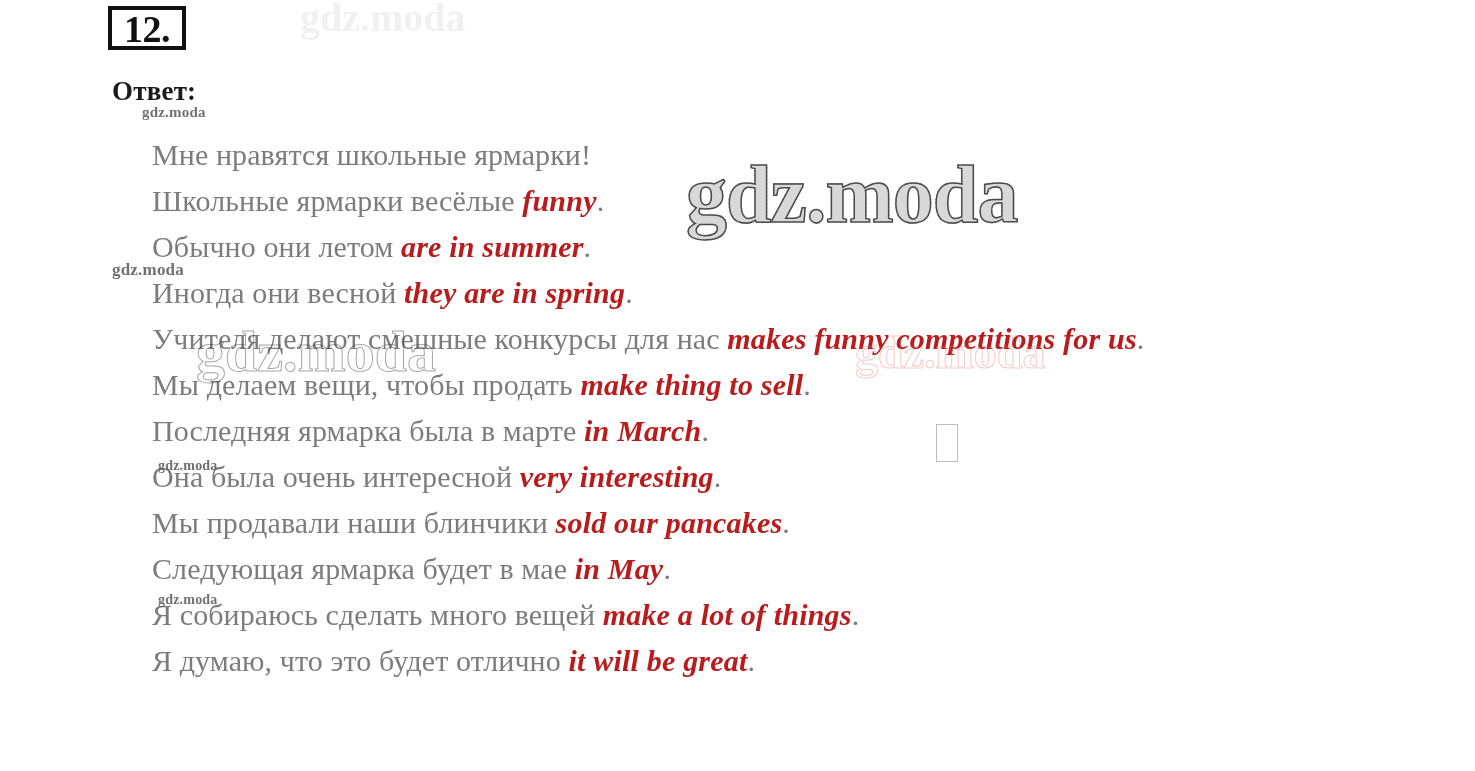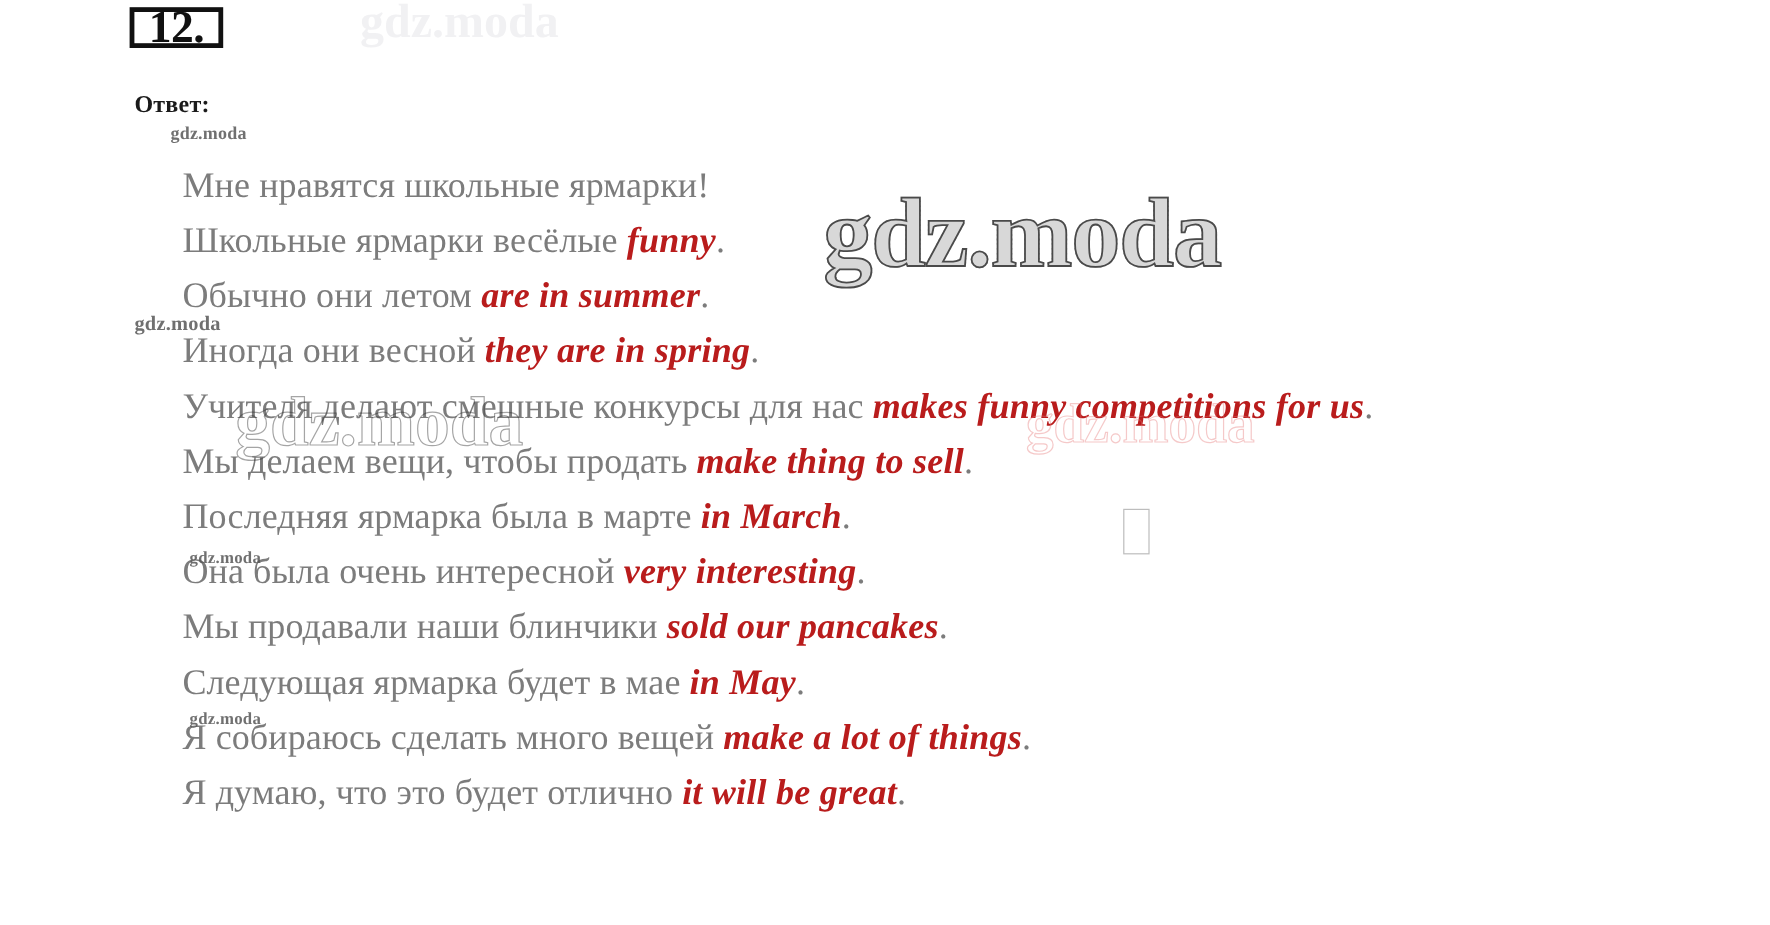--- a/index.html
+++ b/index.html
@@ -23,44 +23,43 @@
     background: #ffffff;
     overflow: hidden;
   }
 
   
   .task-number-box {
     position: absolute;
     left: 108px;
     top: 6px;
     width: 78px;
-    height: 34px;
+    height: 44px;
     border: 4px solid #111111;
     background: #ffffff;
     box-sizing: border-box;
     display: flex;
-    align-items: center;
     justify-content: center;
     z-index: 40;
   }
   .task-number-box .num {
     font-family: "Liberation Serif", "DejaVu Serif", serif;
     font-size: 38px;
     font-weight: 700;
     color: #111111;
     line-height: 1;
     letter-spacing: -0.5px;
   }
 
   
   .answer-heading {
     position: absolute;
     left: 112px;
     top: 76px;
-    font-size: 20px;
+    font-size: 27px;
     font-weight: 700;
     color: #1a1a1a;
     letter-spacing: 0.2px;
     z-index: 40;
     white-space: nowrap;
   }
 
   
   .answer-body {
     position: absolute;

